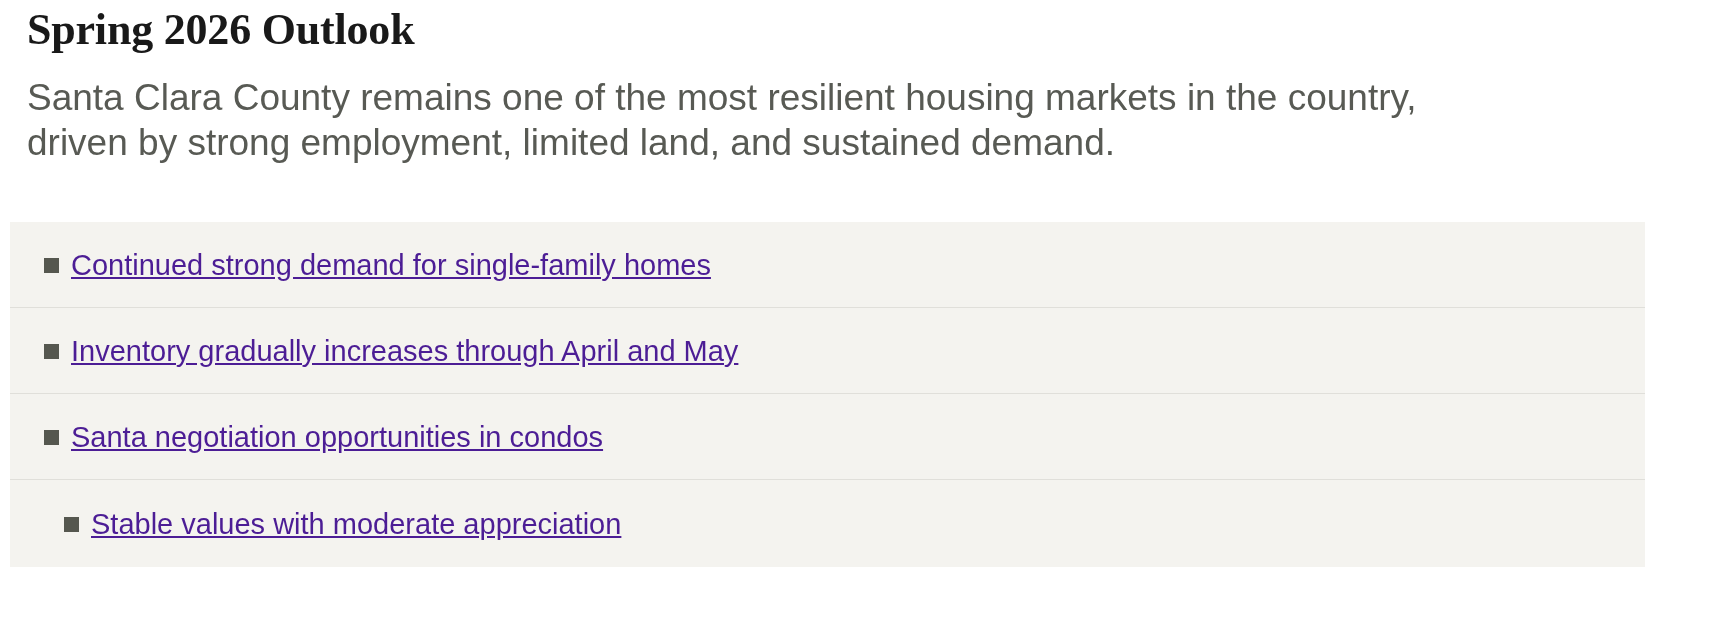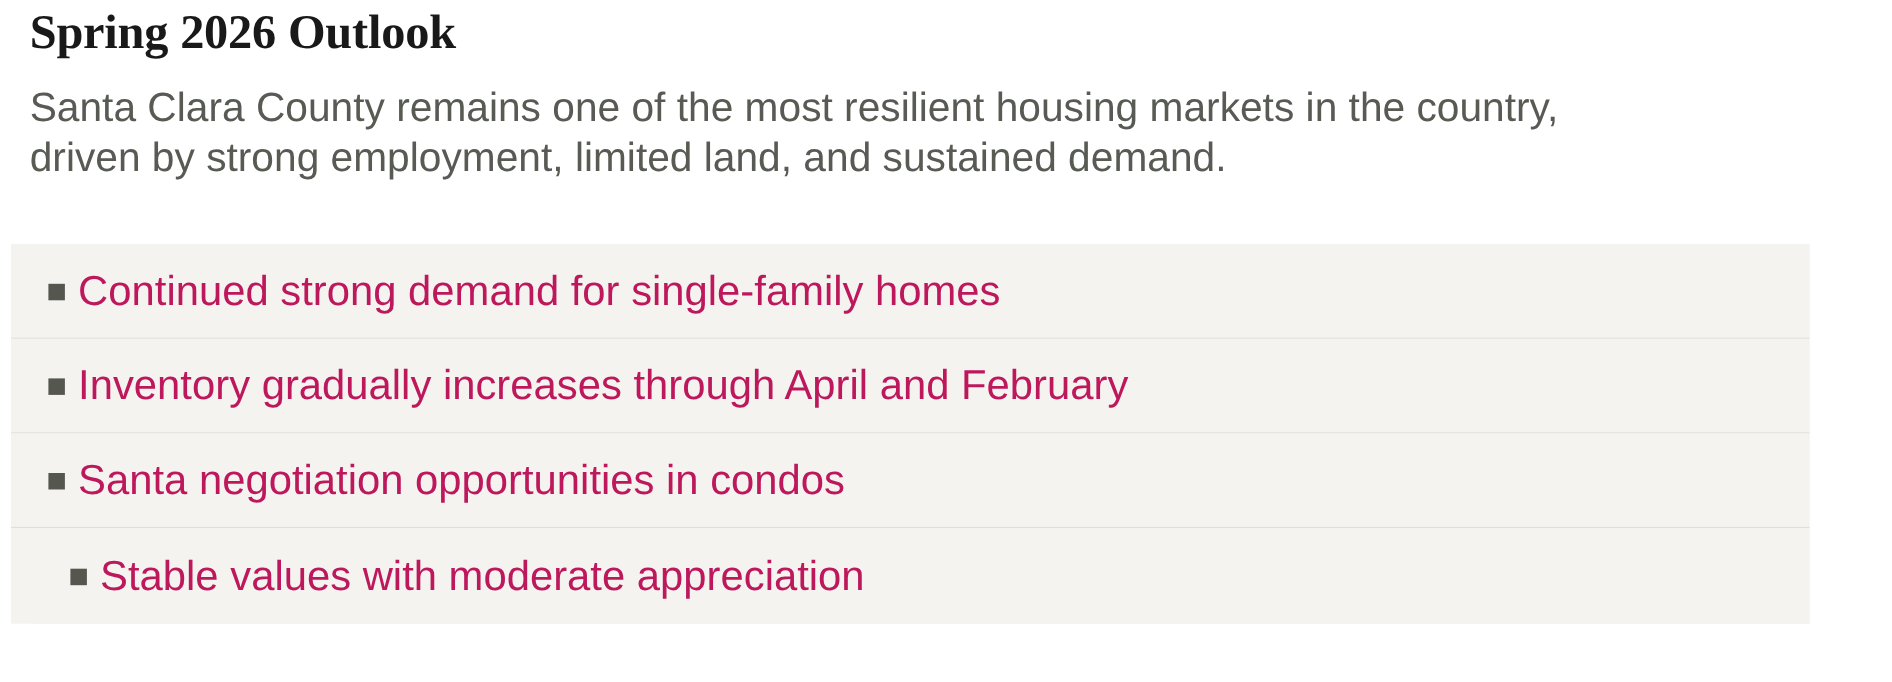--- a/index.html
+++ b/index.html
@@ -85,45 +85,46 @@
     width: 15px;
     height: 15px;
     background: #55574f;
     margin-right: 12px;
     position: relative;
     top: 1px;
   }
 
   .outlook-text {
     font-family: "Liberation Sans", sans-serif;
-    font-size: 38px;
+    font-size: 29px;
     line-height: 34px;
-    color: #be185d;
+    color: #4c1d95;
     white-space: nowrap;
+    text-decoration: underline;
   }
 </style>
 </head>
 <body>
 
 <div class="page">
 
   <h1 class="section-title">Spring 2026 Outlook</h1>
 
   <p class="section-intro">Santa Clara County remains one of the most resilient housing markets in the country, driven by strong employment, limited land, and sustained demand.</p>
 
   <ul class="outlook-list">
 
     <li class="outlook-item">
       <span class="bullet-square"></span>
       <span class="outlook-text">Continued strong demand for single-family homes</span>
     </li>
 
     <li class="outlook-item">
       <span class="bullet-square"></span>
-      <span class="outlook-text">Inventory gradually increases through April and February</span>
+      <span class="outlook-text">Inventory gradually increases through April and May</span>
     </li>
 
     <li class="outlook-item">
       <span class="bullet-square"></span>
       <span class="outlook-text">Santa negotiation opportunities in condos</span>
     </li>
 
     <li class="outlook-item">
       <span class="bullet-square"></span>
       <span class="outlook-text">Stable values with moderate appreciation</span>

